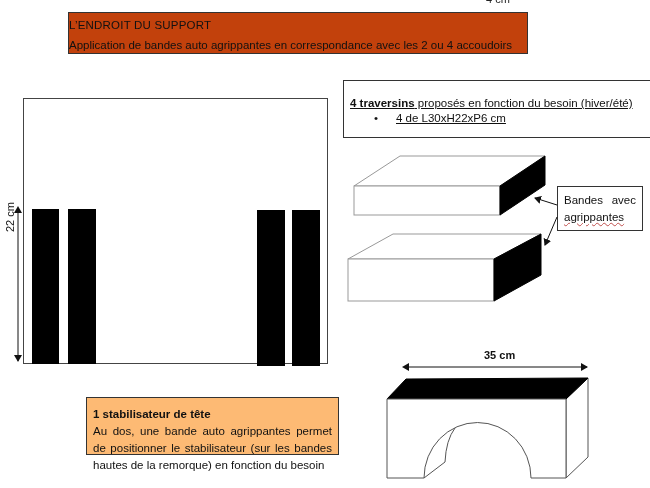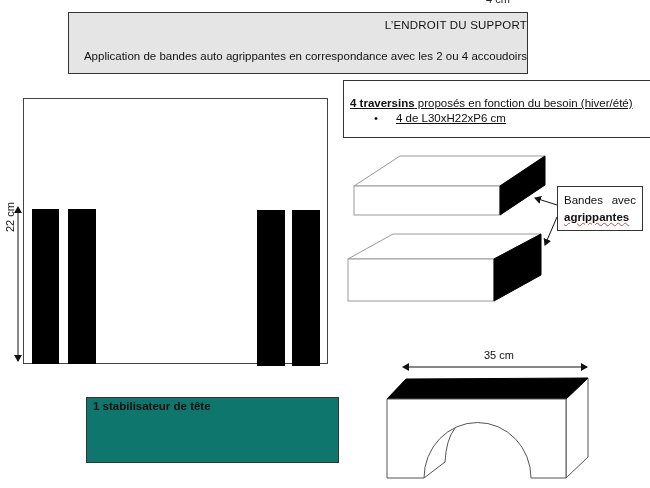--- a/index.html
+++ b/index.html
@@ -1,46 +1,46 @@
 <!DOCTYPE html>
 <html><head>
   <meta charset="utf-8">
   <style>
     html, body { margin: 0; padding: 0; background: #ffffff; }
     body { width: 650px; height: 488px; position: relative; overflow: hidden;
            font-family: "Liberation Sans", "DejaVu Sans", sans-serif; color: #111; }
     .abs { position: absolute; }
     .top-cm { left: 486px; top: -7px; font-size: 11px; color: #222; }
-    .header-box { left: 68px; top: 12px; width: 460px; height: 62px;
-                  background: #e5e5e5; border: 1.5px solid #333; box-sizing: border-box;
-                  font-size: 11.5px; text-align: right; }
+    .header-box { left: 68px; top: 12px; width: 460px; height: 42px;
+                  background: #c2410c; border: 1.5px solid #333; box-sizing: border-box;
+                  font-size: 11.5px; text-align: left; }
     .header-box .title { margin-top: 6px; letter-spacing: 0.2px; }
-    .header-box .subtitle { margin-top: 19px; }
+    .header-box .subtitle { margin-top: 8px; }
     .support-box { left: 23px; top: 98px; width: 305px; height: 266px;
                    border: 1.5px solid #444; box-sizing: border-box; background: #fff; }
     .bar { position: absolute; background: #000; }
     .dim-vert { left: 4px; top: 232px; font-size: 11px; transform: rotate(-90deg);
                 transform-origin: left top; white-space: nowrap; }
     .trav-box { left: 343px; top: 80px; width: 356px; height: 58px;
                 border: 1.5px solid #333; box-sizing: border-box; font-size: 11.5px;
                 padding: 16px 6px; background: #fff; text-decoration: underline; }
     .trav-box .head b { font-weight: bold; }
     .trav-box ul { margin: 2px 0 0 0; padding-left: 0; list-style: none; }
     .trav-box li { margin-left: 24px; line-height: 15px; position: relative; padding-left: 22px; }
     .trav-box li::before { content: "\2022"; position: absolute; left: 0; top: 0; }
     .callout { left: 557px; top: 186px; width: 86px; height: 45px;
                border: 1.5px solid #333; box-sizing: border-box; font-size: 11.5px;
                padding: 5px 6px; background: #fff; line-height: 17px; }
     .callout .l1 { display: flex; justify-content: space-between; }
-    .callout .squig { text-decoration: underline wavy #c0504d; text-decoration-thickness: 1px; font-weight: bold; }
-    .stab-box { left: 86px; top: 397px; width: 253px; height: 66px;
+    .callout .squig { text-decoration: underline wavy #c0504d; text-decoration-thickness: 1px; }
+    .stab-box { left: 86px; top: 397px; width: 253px; height: 58px;
                 border: 1.5px solid #333; box-sizing: border-box; font-size: 11.5px;
-                padding: 0 6px; line-height: 17px; text-align: justify; background: #0f766e; }
+                padding: 8px 6px; line-height: 17px; text-align: justify; background: #fdba74; }
     .stab-box .head { font-weight: bold; }
-    .dim-35 { left: 484px; top: 349px; font-size: 11px; }
+    .dim-35 { left: 484px; top: 349px; font-size: 11px; font-weight: bold; }
     svg { position: absolute; left: 0; top: 0; }
   </style>
 </head>
 <body>
 
 <div class="abs top-cm">4 cm</div>
 
 <div class="abs header-box">
   <div class="title">L’ENDROIT  DU SUPPORT</div>
   <div class="subtitle">Application  de bandes auto agrippantes  en correspondance  avec les 2 ou 4 accoudoirs</div>
@@ -64,20 +64,21 @@
 <div class="abs callout">
   <div class="l1">
       <span>Bandes</span>
       <span>avec</span>
     </div>
   <div><span class="squig">agrippantes</span></div>
 </div>
 
 <div class="abs stab-box">
   <div class="head">1 stabilisateur  de tête</div>
+  <div>Au dos, une bande auto agrippantes permet de positionner le stabilisateur (sur les bandes hautes de la remorque) en fonction du besoin</div>
 </div>
 
 <div class="abs dim-35">35 cm</div>
 
 <svg width="650" height="488" viewBox="0 0 650 488">
   <defs>
     <marker id="ah" markerWidth="8" markerHeight="8" refX="6" refY="4" orient="auto" markerUnits="userSpaceOnUse">
       <path d="M0,0 L7,4 L0,8 z" fill="#111"></path>
     </marker>
     <marker id="ahs" markerWidth="8" markerHeight="8" refX="1" refY="4" orient="auto-start-reverse" markerUnits="userSpaceOnUse">

